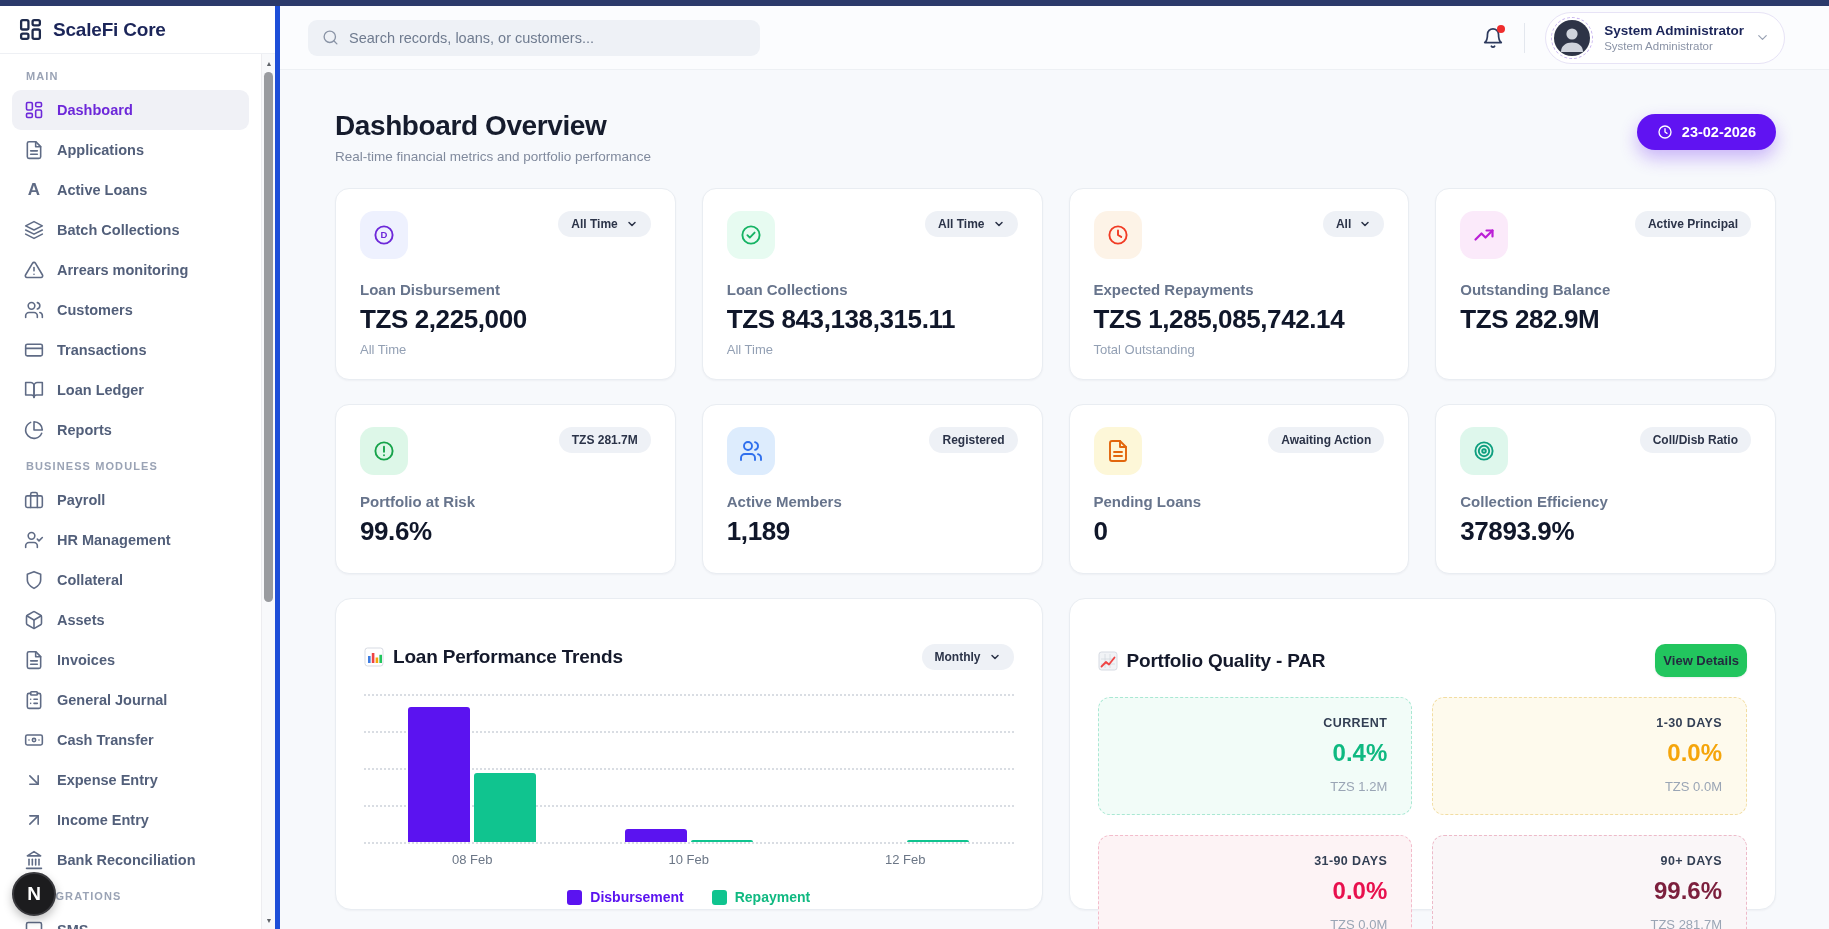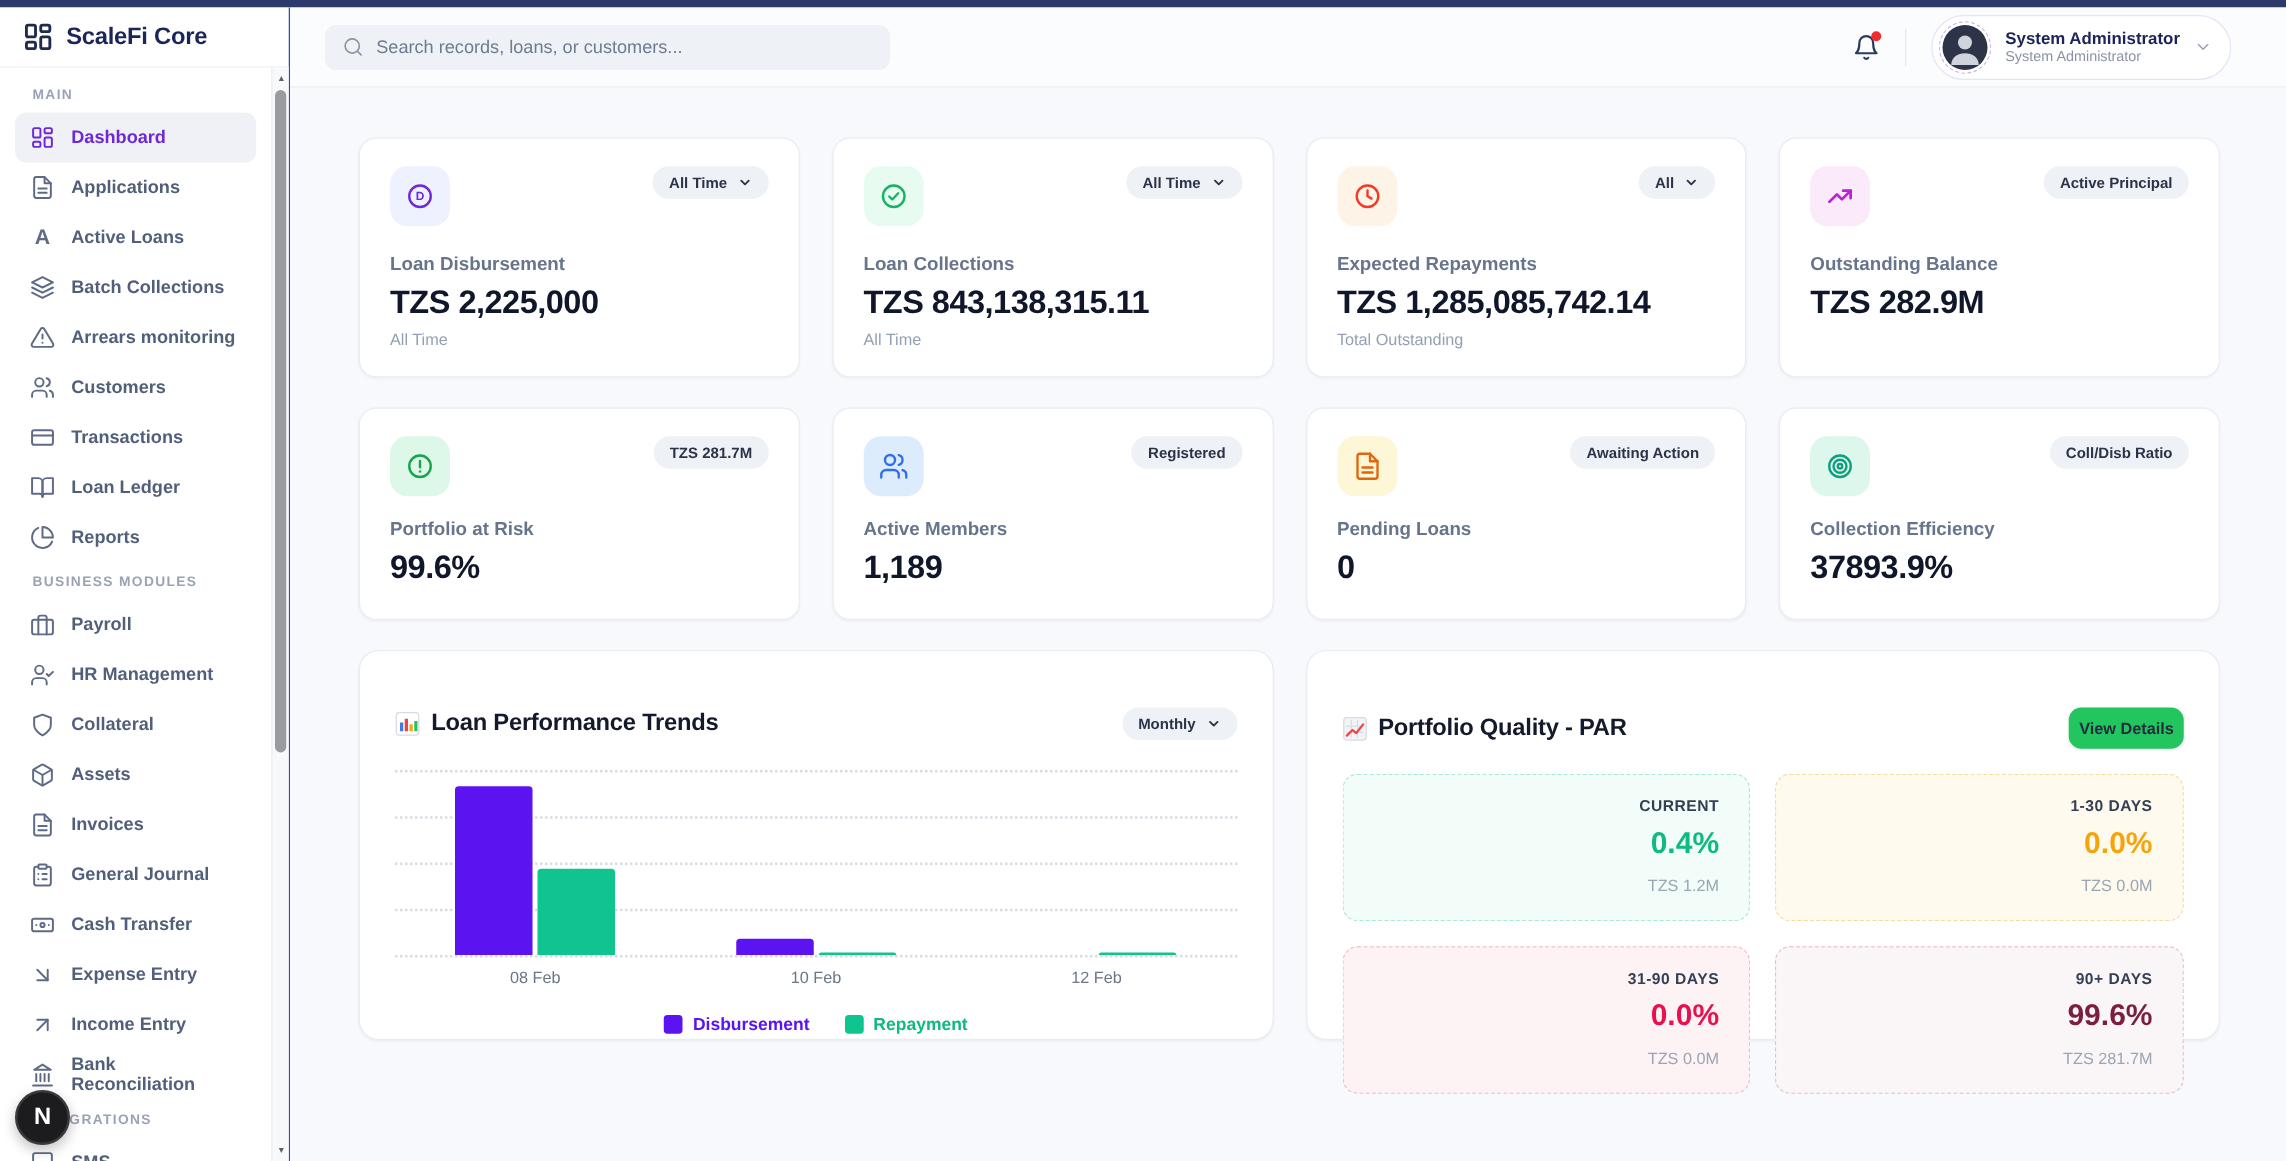--- a/index.html
+++ b/index.html
@@ -5,21 +5,21 @@
   *{margin:0;padding:0;box-sizing:border-box;}
   html,body{width:1829px;height:929px;overflow:hidden;}
   body{font-family:"Liberation Sans","DejaVu Sans",sans-serif;background:#f7f9fc;color:#111827;}
   svg{display:block;}
   .stroke-ic{fill:none;stroke:currentColor;stroke-width:1.9;stroke-linecap:round;stroke-linejoin:round;}
 
   .top-strip{height:6px;background:#2b3a6b;width:100%;}
   .app{display:flex;height:923px;}
 
   
-  .sidebar{width:232px;background:#ffffff;border-right:1px solid #1d4ed8;position:relative;flex:0 0 auto;display:flex;flex-direction:column;}
+  .sidebar{width:280px;background:#ffffff;border-right:5px solid #1d4ed8;position:relative;flex:0 0 auto;display:flex;flex-direction:column;}
   .sidebar-header{height:48px;display:flex;align-items:center;gap:10px;padding:0 18px;border-bottom:1px solid #eef0f4;flex:0 0 auto;}
   .logo-ic{color:#1f2b4d;}
   .brand{font-size:19px;font-weight:800;color:#1b2559;letter-spacing:-.2px;}
   .sidebar-body{flex:1;position:relative;overflow:hidden;padding:6px 26px 0 12px;}
   .nav-section-label{font-size:11px;font-weight:800;color:#9aa3b5;letter-spacing:1.1px;margin:10px 0 8px 14px;}
   .nav-item{display:flex;align-items:center;gap:13px;height:40px;padding:0 12px;border-radius:9px;color:#525f7a;font-weight:700;font-size:14.5px;cursor:pointer;}
   .nav-item .nav-ic{width:20px;height:20px;color:#5f6b85;display:grid;place-items:center;flex:0 0 auto;}
   .nav-item.active{background:#f0f1f6;color:#6d28d9;}
   .nav-item.active .nav-ic{color:#6d28d9;}
   .nav-glyph{font-size:17px;font-weight:800;line-height:20px;}
@@ -377,20 +377,35 @@
           <span class="chev">
               <svg width="15" height="15" viewBox="0 0 24 24" class="stroke-ic">
                 <path d="m6 9 6 6 6-6"></path>
               </svg>
             </span>
         </div>
       </div>
     </div>
 
     <div class="content">
+      <div class="page-head">
+        <div>
+          <div class="page-title">Dashboard Overview</div>
+          <div class="page-sub">Real-time financial metrics and portfolio performance</div>
+        </div>
+        <button class="date-btn">
+          <span>
+              <svg width="16" height="16" viewBox="0 0 24 24" class="stroke-ic" style="stroke-width:2">
+                <circle cx="12" cy="12" r="9"></circle>
+                <path d="M12 7v5l3 2"></path>
+              </svg>
+            </span>
+          <span>23-02-2026</span>
+        </button>
+      </div>
 
       <div class="grid4">
         <div class="stat-card r1">
           <div class="card-top">
             <span class="icon-tile it-lav">
                 <svg width="24" height="24" viewBox="0 0 24 24" class="stroke-ic">
                   <circle cx="12" cy="12" r="8.6"></circle>
                   <text x="12" y="15.4" text-anchor="middle" font-size="9.5" font-weight="800" fill="currentColor" stroke="none" font-family="inherit">D</text>
                 </svg>
               </span>

